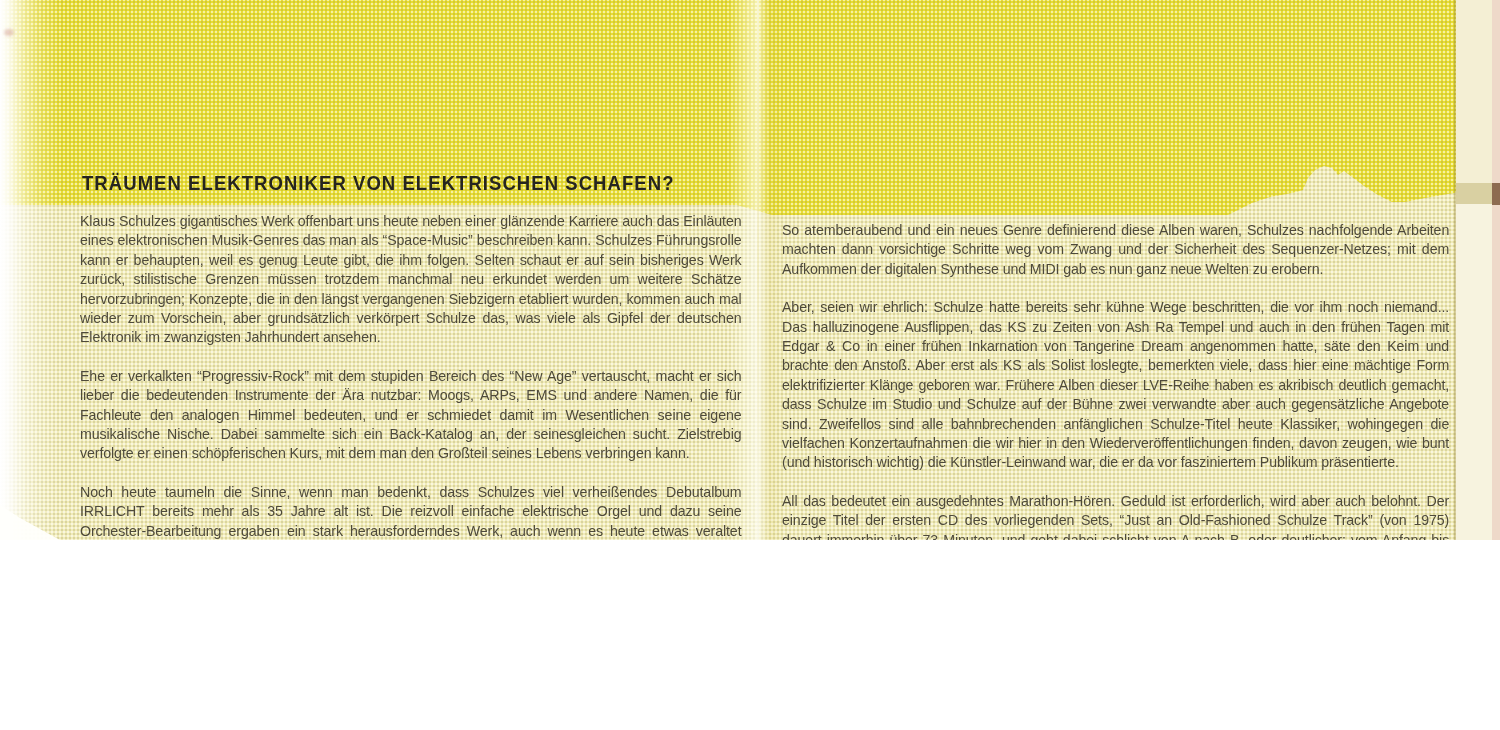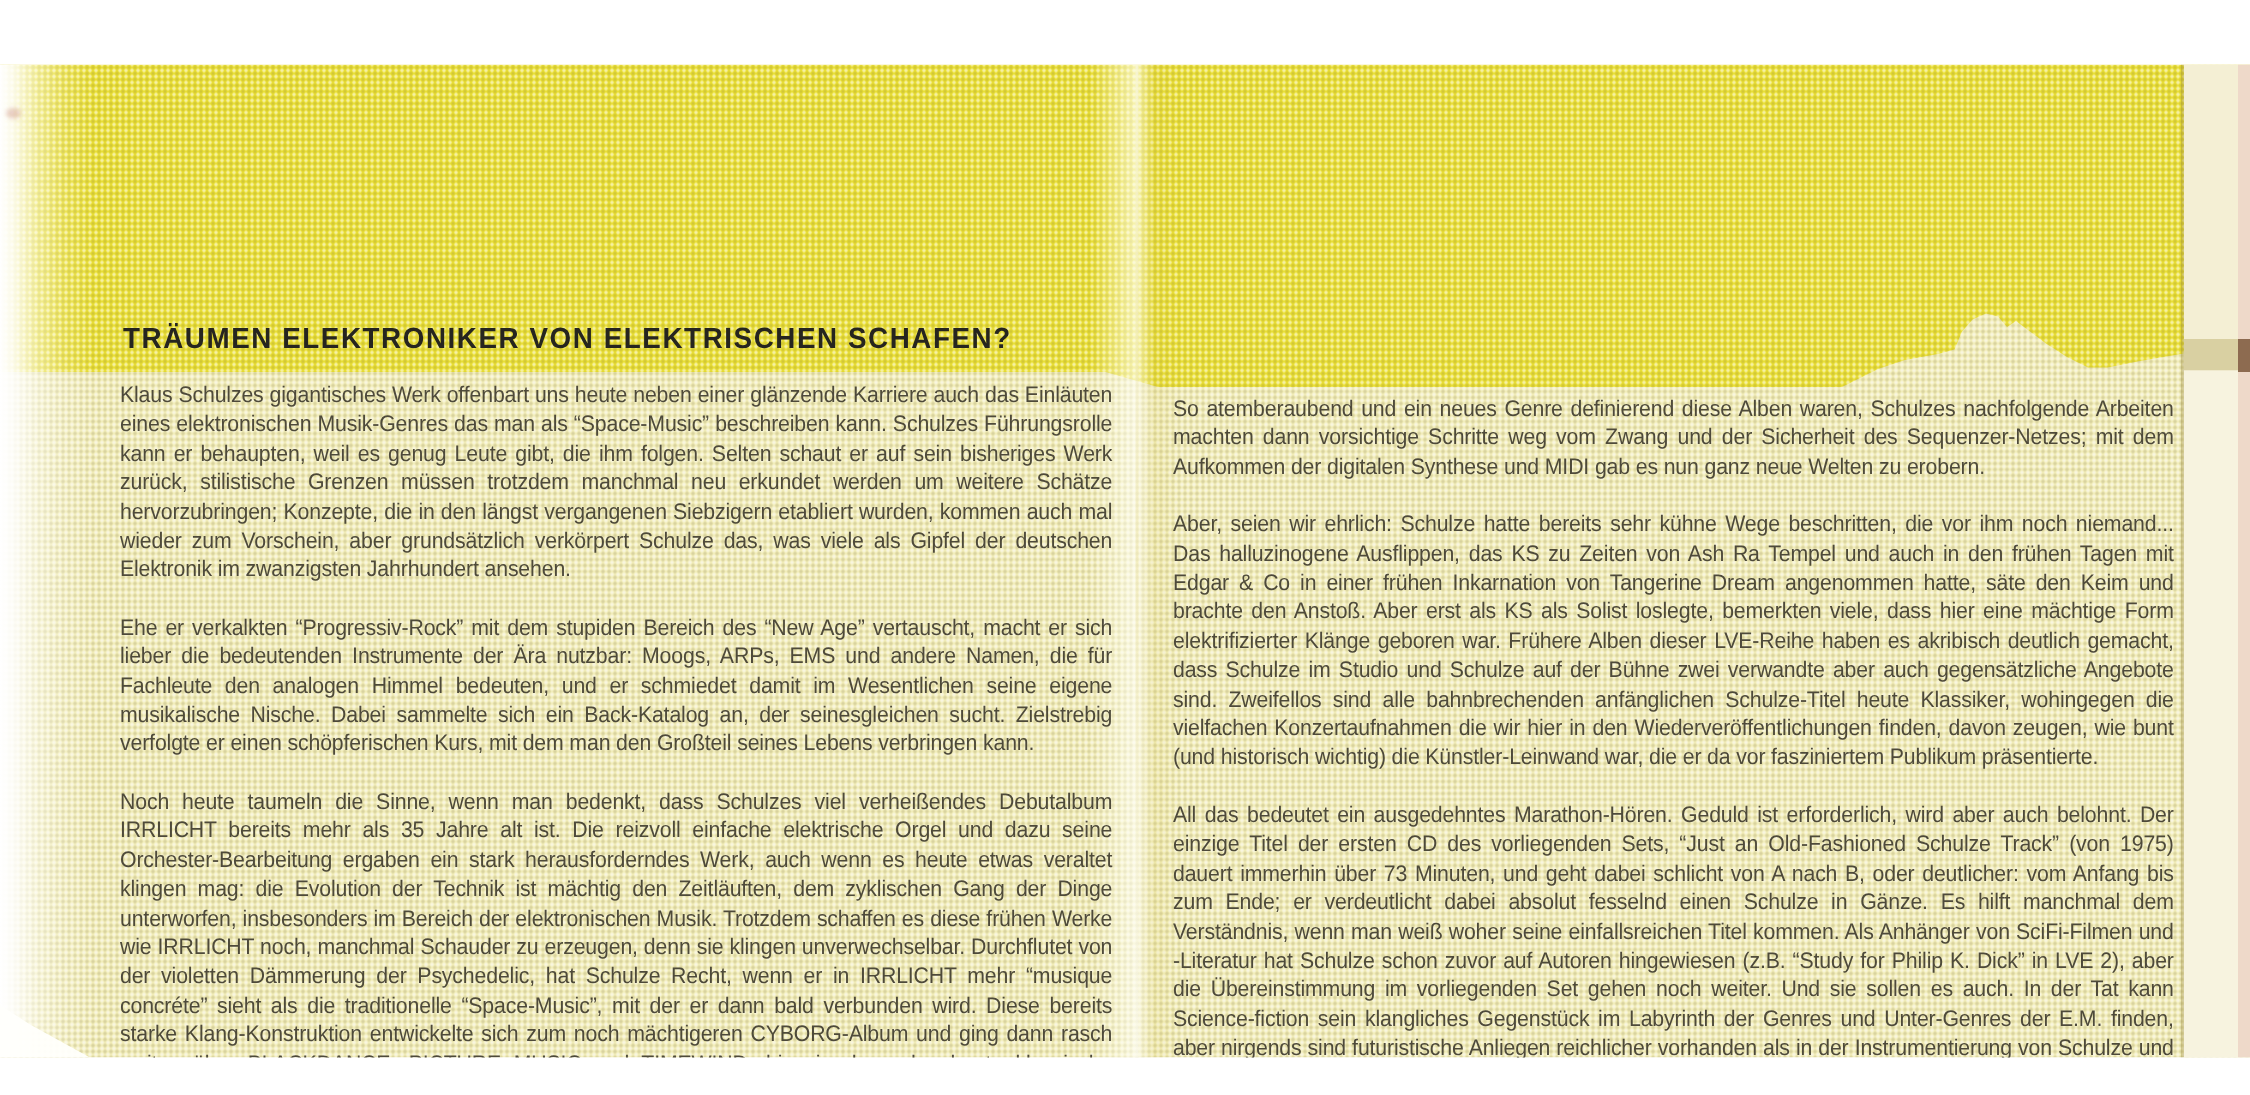--- a/index.html
+++ b/index.html
@@ -1,21 +1,20 @@
 <!DOCTYPE html>
 <html><head>
 <meta charset="utf-8">
 <style>
   html,body{margin:0;padding:0;background:#ffffff;}
   .scan{
     position:relative;
-    width:1500px;height:662px;
+    width:1500px;height:540px;
     overflow:hidden;
     font-family:"Liberation Sans","DejaVu Sans",sans-serif;
-    margin-top:43px;
   }
   
   .base{
     position:absolute;inset:0;
     background:#f1ecb8;
   }
   
   .bandsvg{position:absolute;top:0;left:0;}
   
   .texture{

